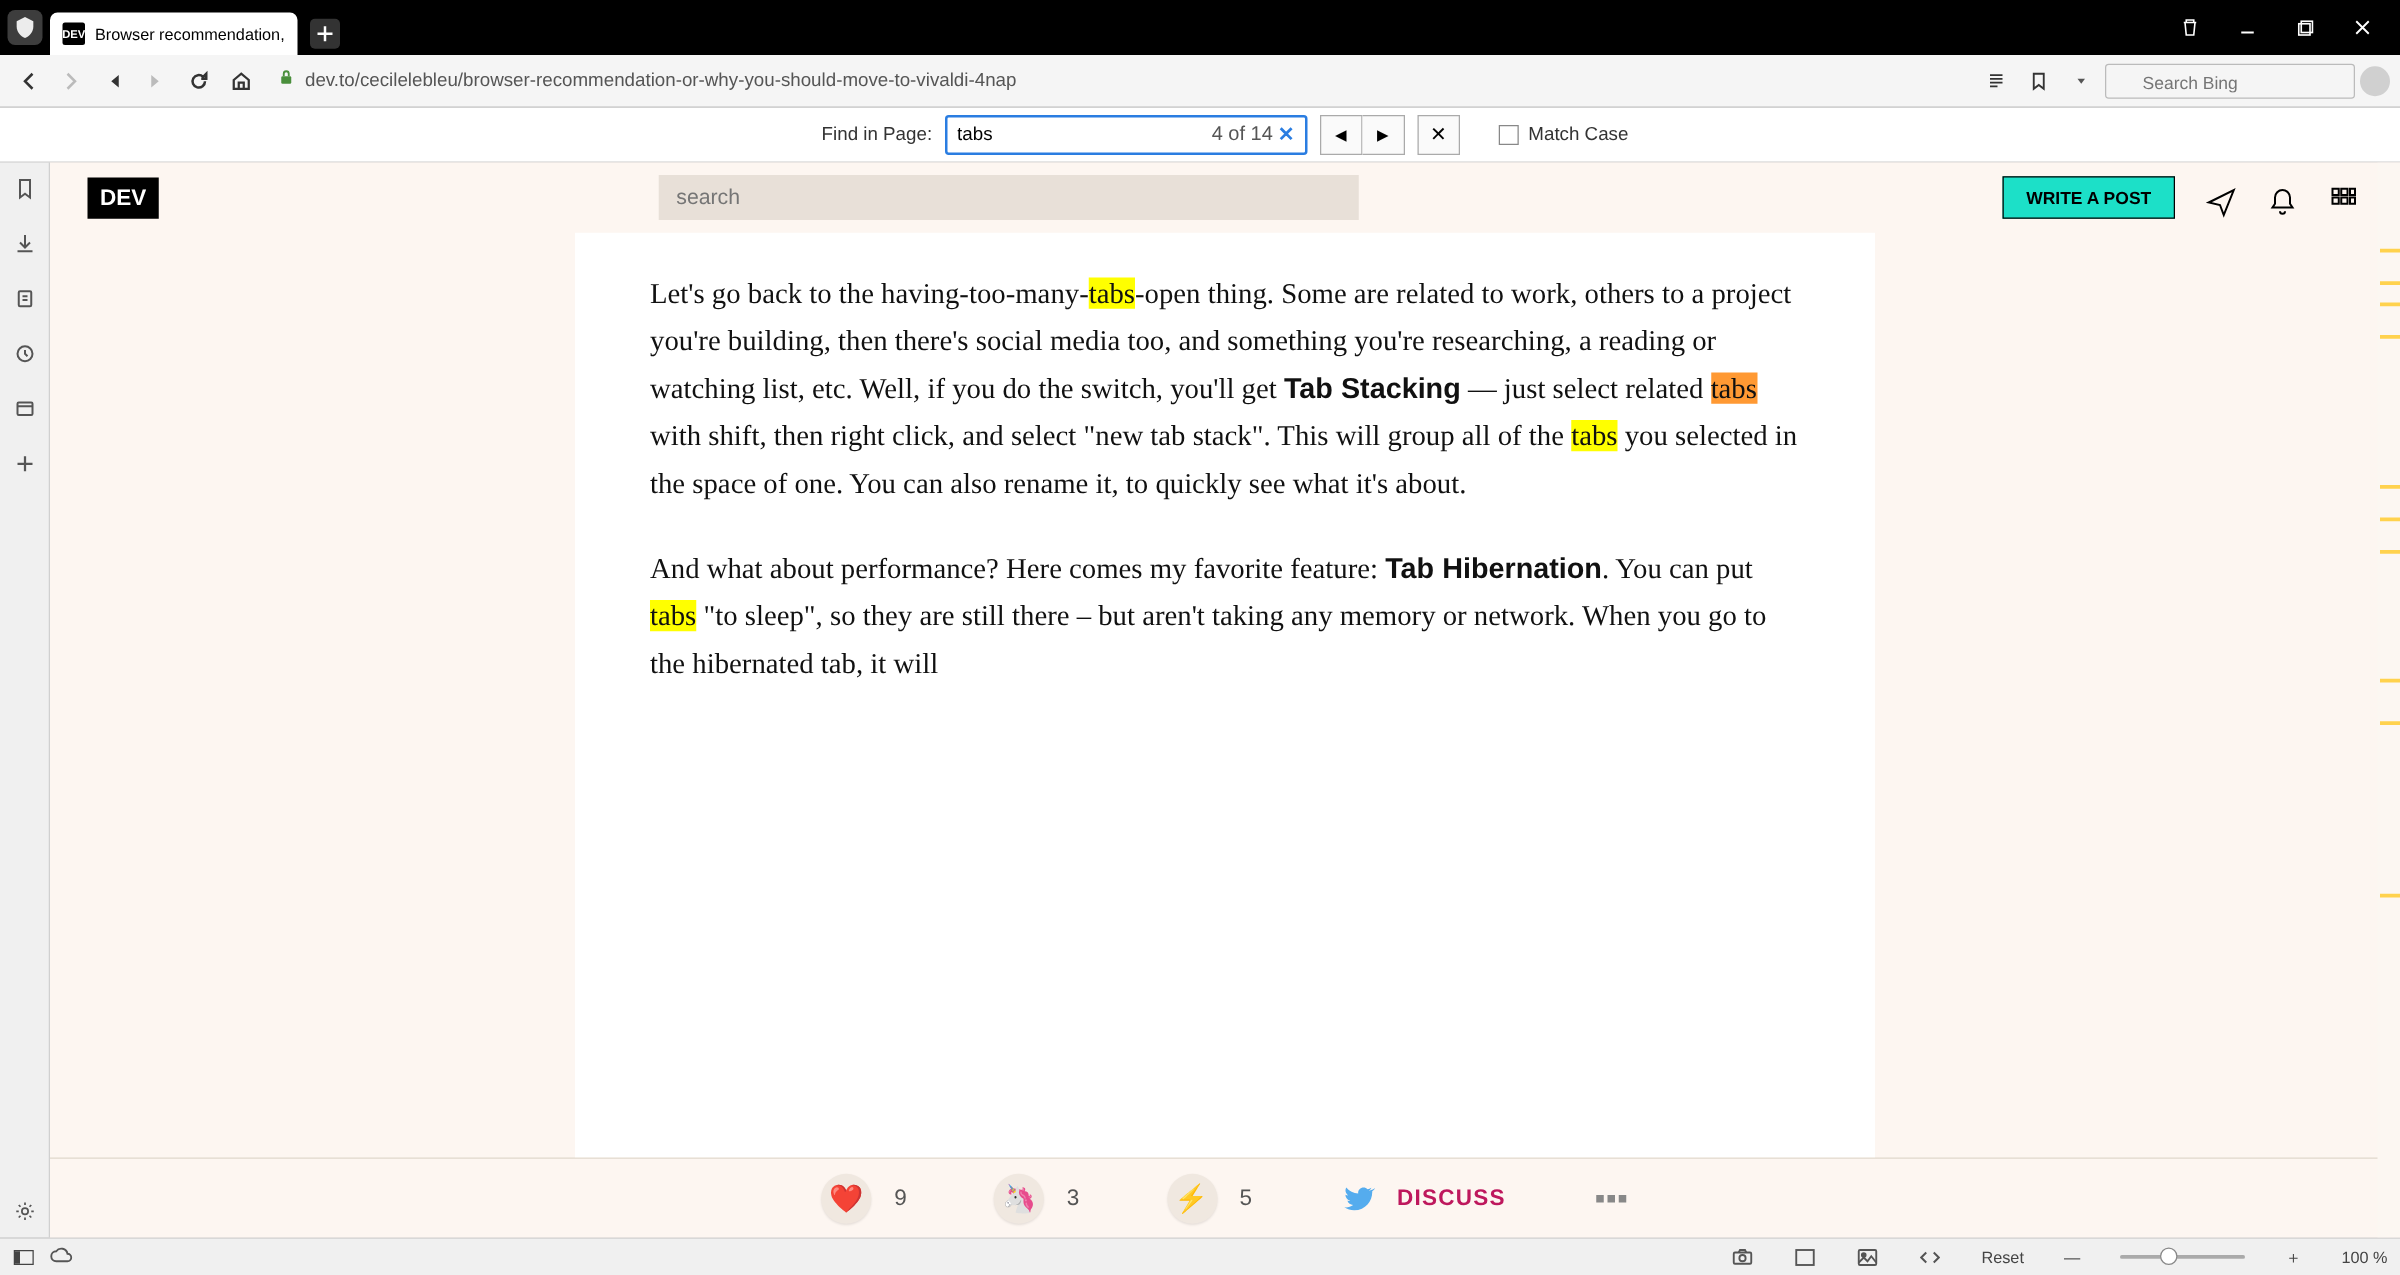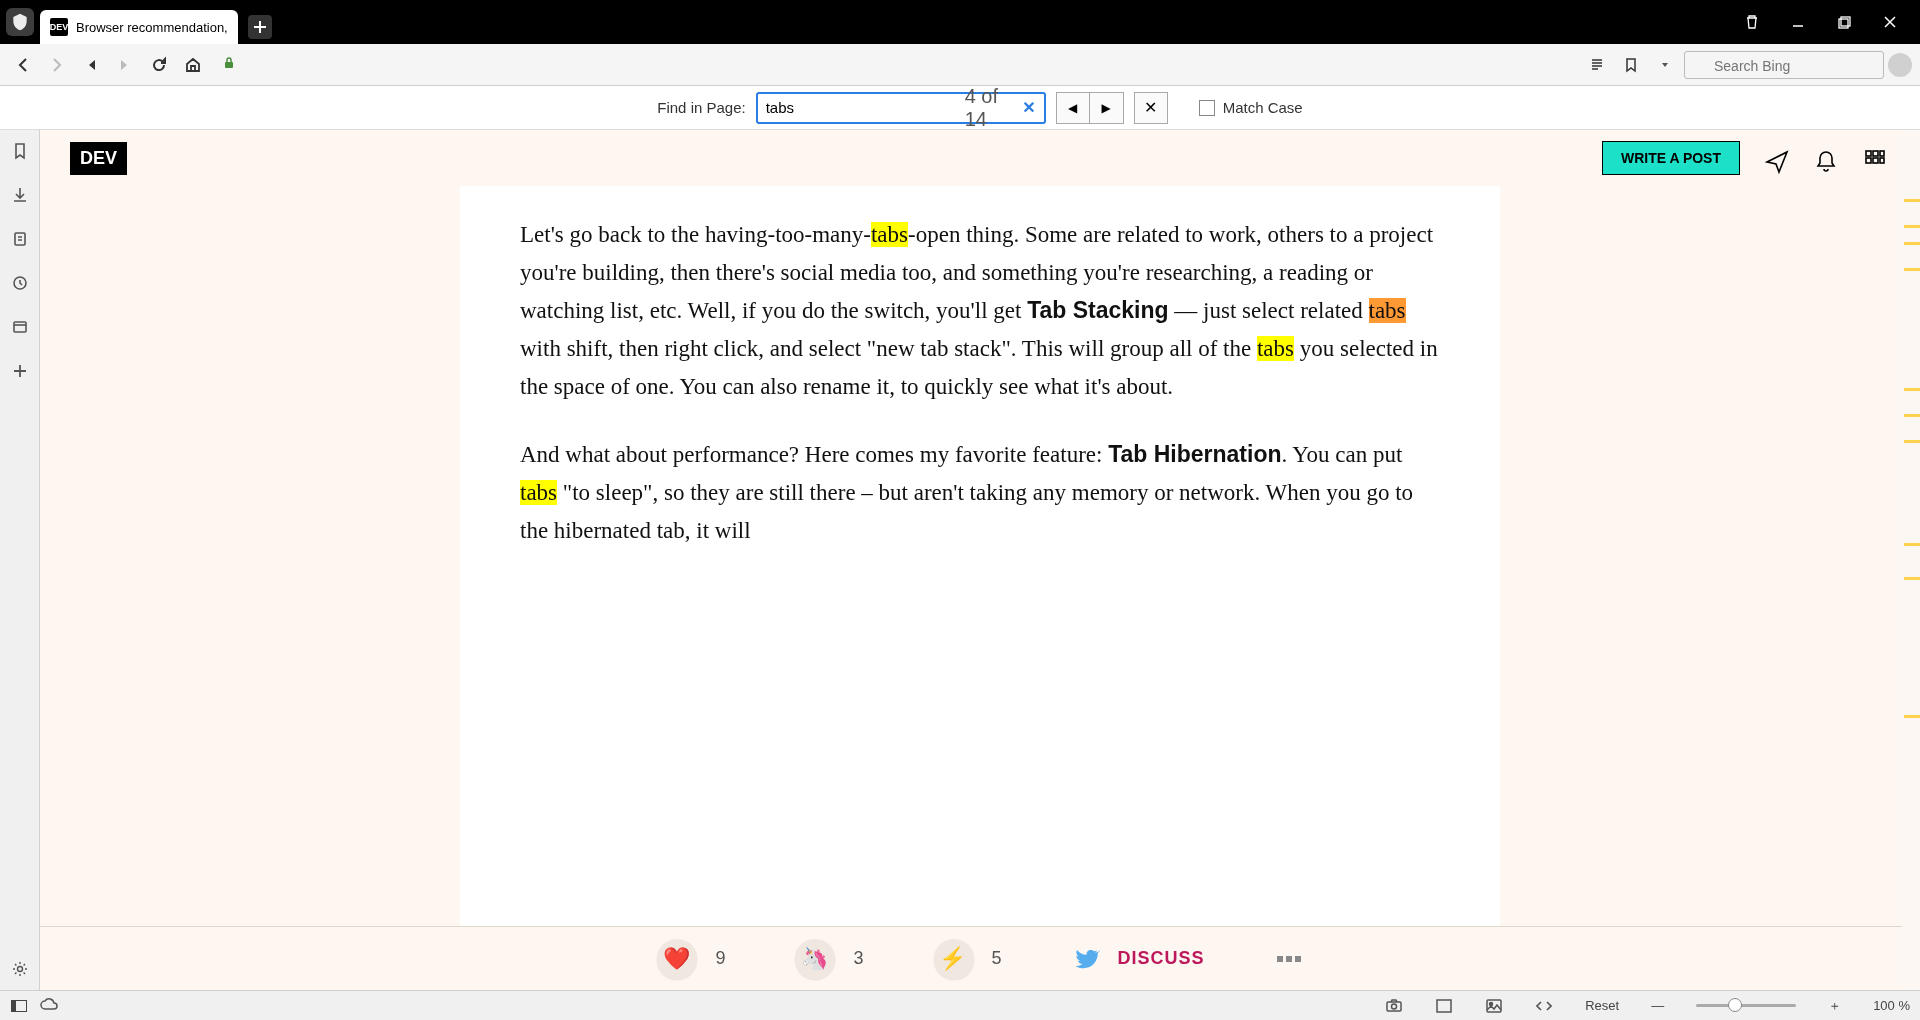--- a/index.html
+++ b/index.html
@@ -25,21 +25,21 @@
 .addr-text { font-size: 15px; color: #555; }
 .search-engine { width: 200px; height: 28px; border: 1px solid #bbb; border-radius: 3px; display: flex; align-items: center; padding: 0 6px; gap: 6px; flex-direction: column; }
 .search-engine input { border: none; outline: none; font-size: 14px; width: 140px; background: transparent; }
 .avatar { width: 24px; height: 24px; background: #d0d0d0; border-radius: 50%; }
 
 
 .findbar { height: 44px; background: #fff; display: flex; align-items: center; justify-content: center; gap: 10px; border-bottom: 1px solid #ddd; padding-left: 40px; }
 .find-label { font-size: 15px; color: #333; }
 .find-input-wrap { width: 290px; height: 32px; border: 2px solid #2a7de1; border-radius: 3px; display: flex; align-items: center; padding: 0 8px; }
 .find-input-wrap input { border: none; outline: none; flex: 1; font-size: 15px; }
-.find-count { font-size: 20px; color: #555; }
+.find-count { font-size: 16px; color: #555; }
 .find-clear { color: #2a7de1; cursor: pointer; font-weight: bold; margin-left: 4px; }
 .find-btn-group { display: flex; }
 .find-btn { width: 34px; height: 32px; border: 1px solid #aaa; background: #fafafa; display: flex; align-items: center; justify-content: center; cursor: pointer; font-size:12px;}
 .find-btn + .find-btn { border-left: none; }
 .find-close { width: 34px; height: 32px; border: 1px solid #aaa; background: #fafafa; display: flex; align-items: center; justify-content: center; cursor: pointer; }
 .match-case { display: flex; align-items: center; gap: 8px; font-size: 15px; color: #333; margin-left: 21px; }
 .checkbox { width: 16px; height: 16px; border: 1px solid #888; background: #fff; }
 
 
 .main { display: flex; height: calc(1020px - 44px - 42px - 44px - 30px); background: #e8e8e8; }
@@ -159,20 +159,21 @@
   <div class="tool-btn">
       <svg width="18" height="18" viewBox="0 0 18 18" fill="none" stroke="#333" stroke-width="1.8">
         <path d="M3 8l6-5 6 5v7H3z M7 15v-5h4v5"></path>
       </svg>
     </div>
   <div class="addr-bar">
     <span class="lock"><svg width="14" height="14" viewBox="0 0 14 14" fill="#4a8f3c">
           <rect x="3" y="6" width="8" height="6" rx="1"></rect>
           <path d="M5 6V4a2 2 0 014 0v2" fill="none" stroke="#4a8f3c" stroke-width="1.5"></path>
         </svg></span>
+    <span class="addr-text">dev.to/cecilelebleu/browser-recommendation-or-why-you-should-move-to-vivaldi-4nap</span>
   </div>
   <div class="tool-btn">
       <svg width="16" height="16" viewBox="0 0 16 16" stroke="#333" stroke-width="1.4">
         <path d="M3 3h10M3 6h10M3 9h10M3 12h6"></path>
       </svg>
     </div>
   <div class="tool-btn">
       <svg width="16" height="16" viewBox="0 0 16 16" fill="none" stroke="#333" stroke-width="1.5">
         <path d="M4 2h8v12l-4-3-4 3z"></path>
       </svg>
@@ -252,20 +253,23 @@
         <svg width="18" height="18" viewBox="0 0 18 18" fill="none" stroke="#555" stroke-width="1.4">
           <circle cx="9" cy="9" r="2.5"></circle>
           <path d="M9 2v2M9 14v2M2 9h2M14 9h2M4 4l1.4 1.4M12.6 12.6L14 14M14 4l-1.4 1.4M5.4 12.6L4 14"></path>
         </svg>
       </div>
   </div>
 
   <div class="content-area">
     <div class="dev-header">
       <div class="dev-logo">DEV</div>
+      <div class="dev-search">
+        <input placeholder="search" style="">
+      </div>
       <div class="dev-header-right">
         <button class="write-post">WRITE A POST</button>
         <div class="header-icon"><svg width="26" height="26" viewBox="0 0 26 26" fill="none" stroke="#000" stroke-width="1.6">
               <path d="M3 13l20-10-8 20-3-8z"></path>
             </svg></div>
         <div class="header-icon"><svg width="24" height="24" viewBox="0 0 24 24" fill="none" stroke="#000" stroke-width="1.6">
               <path d="M6 9a6 6 0 0112 0v5l2 3H4l2-3zM10 20a2 2 0 004 0"></path>
             </svg></div>
         <div class="header-icon"><svg width="22" height="22" viewBox="0 0 22 22" fill="none" stroke="#000" stroke-width="1.6">
               <rect x="2" y="2" width="5" height="5"></rect>

